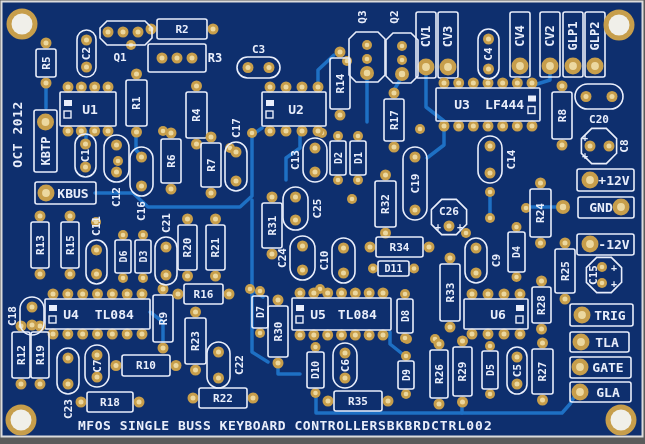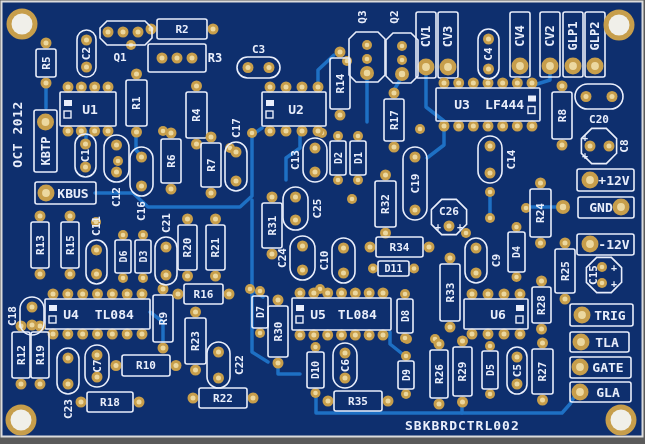--- a/index.html
+++ b/index.html
@@ -2,21 +2,21 @@
 <html><head>
 <meta charset="utf-8">
 <style>
   html,body{margin:0;padding:0;background:#444;}
   .stage{position:relative;width:645px;height:444px;background:#5b5b5b;overflow:hidden;
          font-family:"DejaVu Sans Mono",monospace;}
   svg{position:absolute;left:0;top:0;}
   .silk-text{position:absolute;color:#e9eefb;font-weight:700;font-size:13px;
              font-family:"DejaVu Sans Mono",monospace;white-space:nowrap;letter-spacing:.5px;}
   .title{left:78px;top:418px;}
-  .boardid{left:405px;top:418px;letter-spacing:1px;}
+  .boardid{left:378px;top:418px;letter-spacing:1px;}
   .datecode{left:-38px;top:127px;width:110px;text-align:center;transform:rotate(-90deg);}
   text.silk{font-family:"DejaVu Sans Mono",monospace;font-weight:700;fill:#e9eefb;}
 </style>
 </head>
 <body>
 
 <div class="stage">
   <svg id="pcb" width="645" height="444">
       <g>
         <rect x="1.5" y="1.5" width="641" height="435" fill="#0e2f6e" stroke="#dcdcdc" stroke-width="2"></rect>
@@ -1462,15 +1462,16 @@
         <g>
           <circle cx="21" cy="420" r="15.5" fill="#c79e4b"></circle>
           <circle cx="21" cy="420" r="10.5" fill="#f0efe9"></circle>
         </g>
         <g>
           <circle cx="621" cy="420" r="15.5" fill="#c79e4b"></circle>
           <circle cx="621" cy="420" r="10.5" fill="#f0efe9"></circle>
         </g>
       </g>
     </svg>
+  <div class="silk-text title">MFOS SINGLE BUSS KEYBOARD CONTROLLER</div>
   <div class="silk-text boardid">SBKBRDCTRL002</div>
   <div class="silk-text datecode">OCT 2012</div>
 </div>
 
 </body></html>

